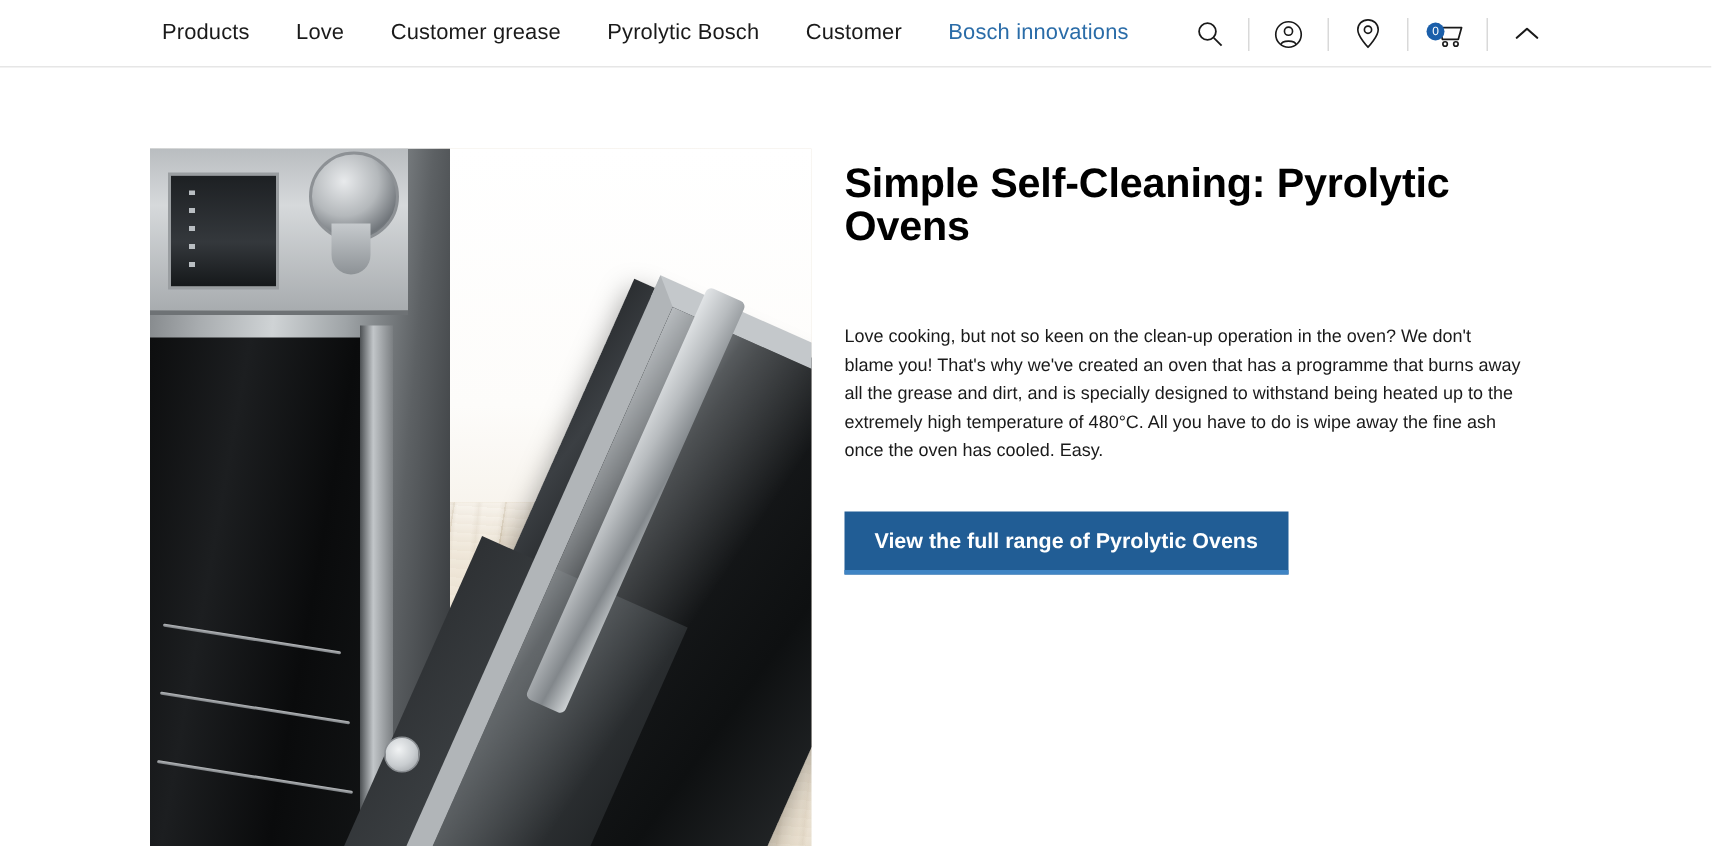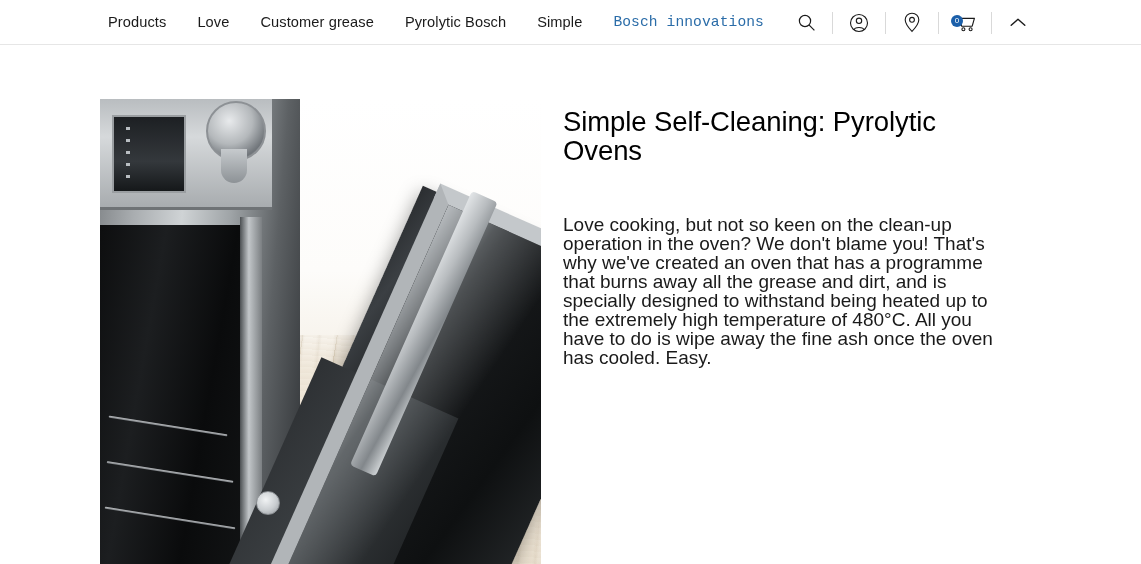--- a/index.html
+++ b/index.html
@@ -40,21 +40,20 @@
   .nav-item {
     font-size: 14.6px;
     color: #1a1a1a;
     letter-spacing: 0.1px;
     white-space: nowrap;
     cursor: pointer;
     line-height: 1;
   }
   .nav-item.accent {
     color: #2a6ca8;
-    font-family: Liberation Mono, monospace;
   }
 
   .header-tools {
     position: absolute;
     right: 108px;
     top: 0;
     height: 45px;
     display: flex;
     align-items: center;
   }
@@ -281,29 +280,29 @@
   
   .text-col {
     position: absolute;
     left: 563px;
     top: 63px;
     width: 455px;
   }
   .headline {
     font-size: 27.5px;
     line-height: 1.04;
-    font-weight: normal;
+    font-weight: bold;
     color: #000000;
     margin: 0;
     letter-spacing: -0.1px;
   }
   .body-copy {
     margin: 0;
     padding-top: 50px;
-    font-size: 19px;
+    font-size: 12px;
     line-height: 19px;
     color: #1a1a1a;
     width: 452px;
   }
   .cta {
     display: inline-block;
     margin-top: 31px;
     padding: 13px 20px 12px 20px;
     background: #215d95;
     border-bottom: 3px solid #3f84c4;
@@ -318,21 +317,21 @@
 </head>
 <body>
 
 <div class="header">
 
   <nav class="nav">
     <span class="nav-item">Products</span>
     <span class="nav-item">Love</span>
     <span class="nav-item">Customer grease</span>
     <span class="nav-item">Pyrolytic Bosch</span>
-    <span class="nav-item">Simple</span>
+    <span class="nav-item">Customer</span>
     <span class="nav-item accent">Bosch innovations</span>
   </nav>
 
   <div class="header-tools">
 
     <div class="tool-btn">
       <span>
         <svg width="19" height="19" viewBox="0 0 19 19">
           <circle cx="8" cy="8" r="5.6" fill="none" stroke="#1a1a1a" stroke-width="1.2"></circle>
           <line x1="12.2" y1="12.2" x2="17.4" y2="17.4" stroke="#1a1a1a" stroke-width="1.2"></line>
@@ -416,15 +415,16 @@
       <div class="door-inner-dark"></div>
       <div class="door-frame"></div>
       <div class="door-handle"></div>
       <div class="door-latch"></div>
     </div>
   </div>
 
   <div class="text-col">
     <h1 class="headline">Simple Self-Cleaning: Pyrolytic Ovens</h1>
     <p class="body-copy">Love cooking, but not so keen on the clean-up operation in the oven? We don't blame you! That's why we've created an oven that has a programme that burns away all the grease and dirt, and is specially designed to withstand being heated up to the extremely high temperature of 480°C. All you have to do is wipe away the fine ash once the oven has cooled. Easy.</p>
+    <a class="cta">View the full range of Pyrolytic Ovens</a>
   </div>
 
 </div>
 
 </body></html>

